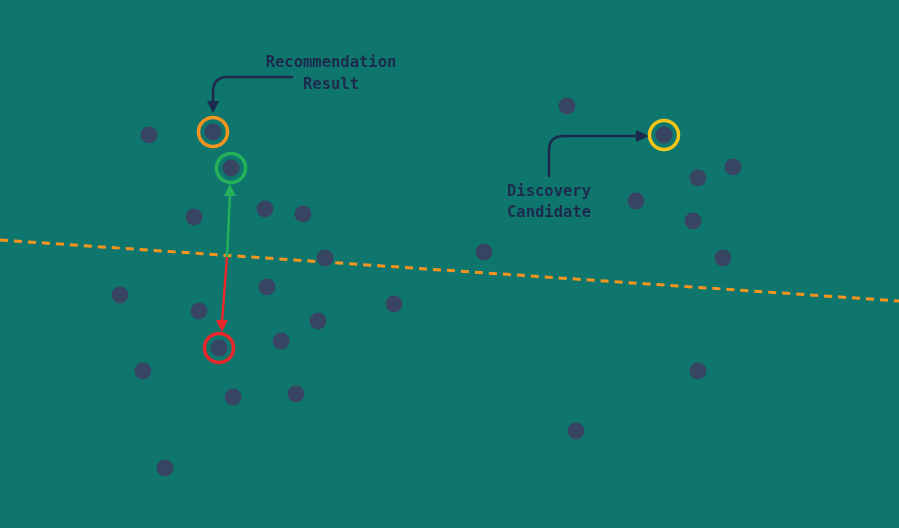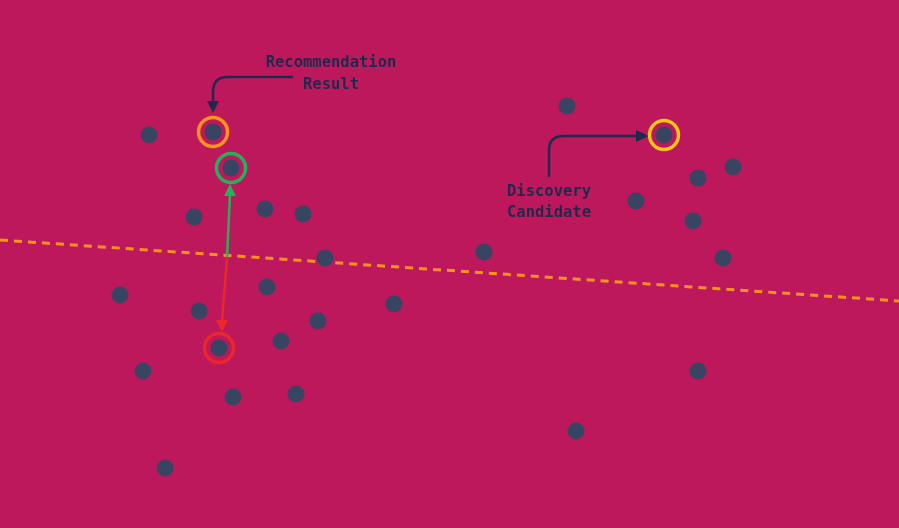--- a/index.html
+++ b/index.html
@@ -4,21 +4,21 @@
 <style>
   html, body {
     margin: 0;
     padding: 0;
     background: #ffffff;
   }
   .canvas {
     position: relative;
     width: 899px;
     height: 528px;
-    background: #be185d;
+    background: #0f766e;
     overflow: hidden;
     font-family: "DejaVu Sans Mono", "Liberation Mono", monospace;
   }
   svg#diagram {
     position: absolute;
     left: 0;
     top: 0;
   }
   text.diagram-label {
     font-family: "DejaVu Sans Mono", "Liberation Mono", monospace;

